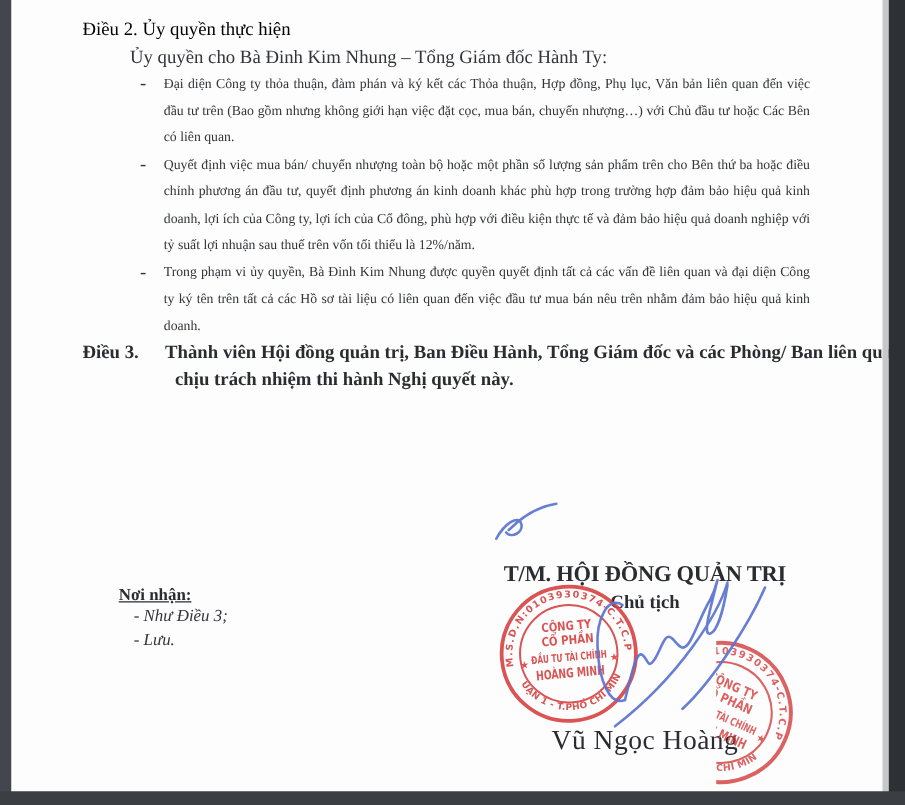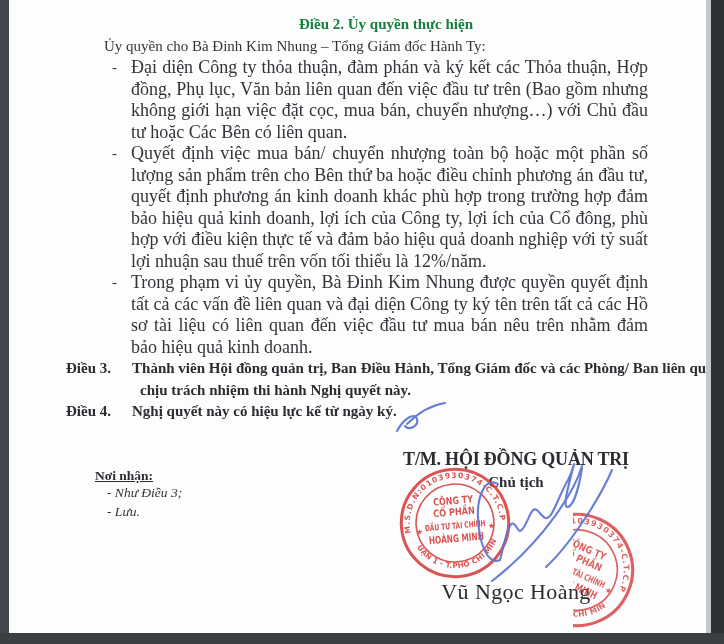--- a/index.html
+++ b/index.html
@@ -9,27 +9,27 @@
     font-family:"Liberation Serif", serif;
     color:#33343a;
   }
   
   .doc{
     position:absolute;left:10px;top:0;width:696px;height:633px;
     background:#fdfdfd;z-index:1;
   }
   .flow{position:absolute;left:0;top:14px;right:0;}
   .article-heading{
-    margin:0 0 0 56px;font-size:15px;font-weight:bold;line-height:21.5px;color:#15803d;text-align:center;
+    margin:0 0 0 56px;font-size:15px;font-weight:normal;line-height:21.5px;color:#000000;
   }
   .intro{margin:0 0 0 94px;font-size:15px;line-height:21.5px;}
   .bullets{margin-left:102px;width:536px;}
   .bullet{display:flex;}
   .bullet .dash{width:19px;flex:none;font-size:15px;line-height:21.5px;}
-  .bullet .btxt{flex:1;text-align:justify;font-size:18px;line-height:21.5px;}
+  .bullet .btxt{flex:1;text-align:justify;font-size:11px;line-height:21.5px;}
   .article{
     margin:0 0 0 56px;width:582px;font-size:15px;line-height:21.5px;
     font-weight:bold;color:#2b2c31;text-align:justify;
     padding-left:74px;text-indent:-74px;
   }
   .article .art-label{margin-right:21px;}
   
   .recipients{position:absolute;left:85px;top:468px;z-index:1;}
   .recipients .rtitle{
     font-size:13.5px;font-weight:bold;text-decoration:underline;
@@ -96,21 +96,20 @@
         <span class="dash">-</span>
         <span class="btxt">Quyết định việc mua bán/ chuyển nhượng toàn bộ hoặc một phần số lượng sản phẩm trên cho Bên thứ ba hoặc điều chỉnh phương án đầu tư, quyết định phương án kinh doanh khác phù hợp trong trường hợp đảm bảo hiệu quả kinh doanh, lợi ích của Công ty, lợi ích của Cổ đông, phù hợp với điều kiện thực tế và đảm bảo hiệu quả doanh nghiệp với tỷ suất lợi nhuận sau thuế trên vốn tối thiểu là 12%/năm.</span>
       </div>
       <div class="bullet">
         <span class="dash">-</span>
         <span class="btxt">Trong phạm vi ủy quyền, Bà Đinh Kim Nhung được quyền quyết định tất cả các vấn đề liên quan và đại diện Công ty ký tên trên tất cả các Hồ sơ tài liệu có liên quan đến việc đầu tư mua bán nêu trên nhằm đảm bảo hiệu quả kinh doanh.</span>
       </div>
     </div>
 
     <p class="article"><span class="art-label">Điều 3.</span><span>Thành viên Hội đồng quản trị, Ban Điều Hành, Tổng Giám đốc và các Phòng/ Ban liên quan chịu trách nhiệm thi hành Nghị quyết này.</span></p>
-    <p class="article"><span class="art-label">Điều 4.</span><span>Nghị quyết này có hiệu lực kể từ ngày ký.</span></p>
   </div>
 
   <div class="recipients">
     <div class="rtitle">Nơi nhận:</div>
     <div class="ritem">- Như Điều 3;</div>
     <div class="ritem">- Lưu.</div>
   </div>
 
   <div class="sign-block">
     <div class="sign-authority">T/M. HỘI ĐỒNG QUẢN TRỊ</div>

